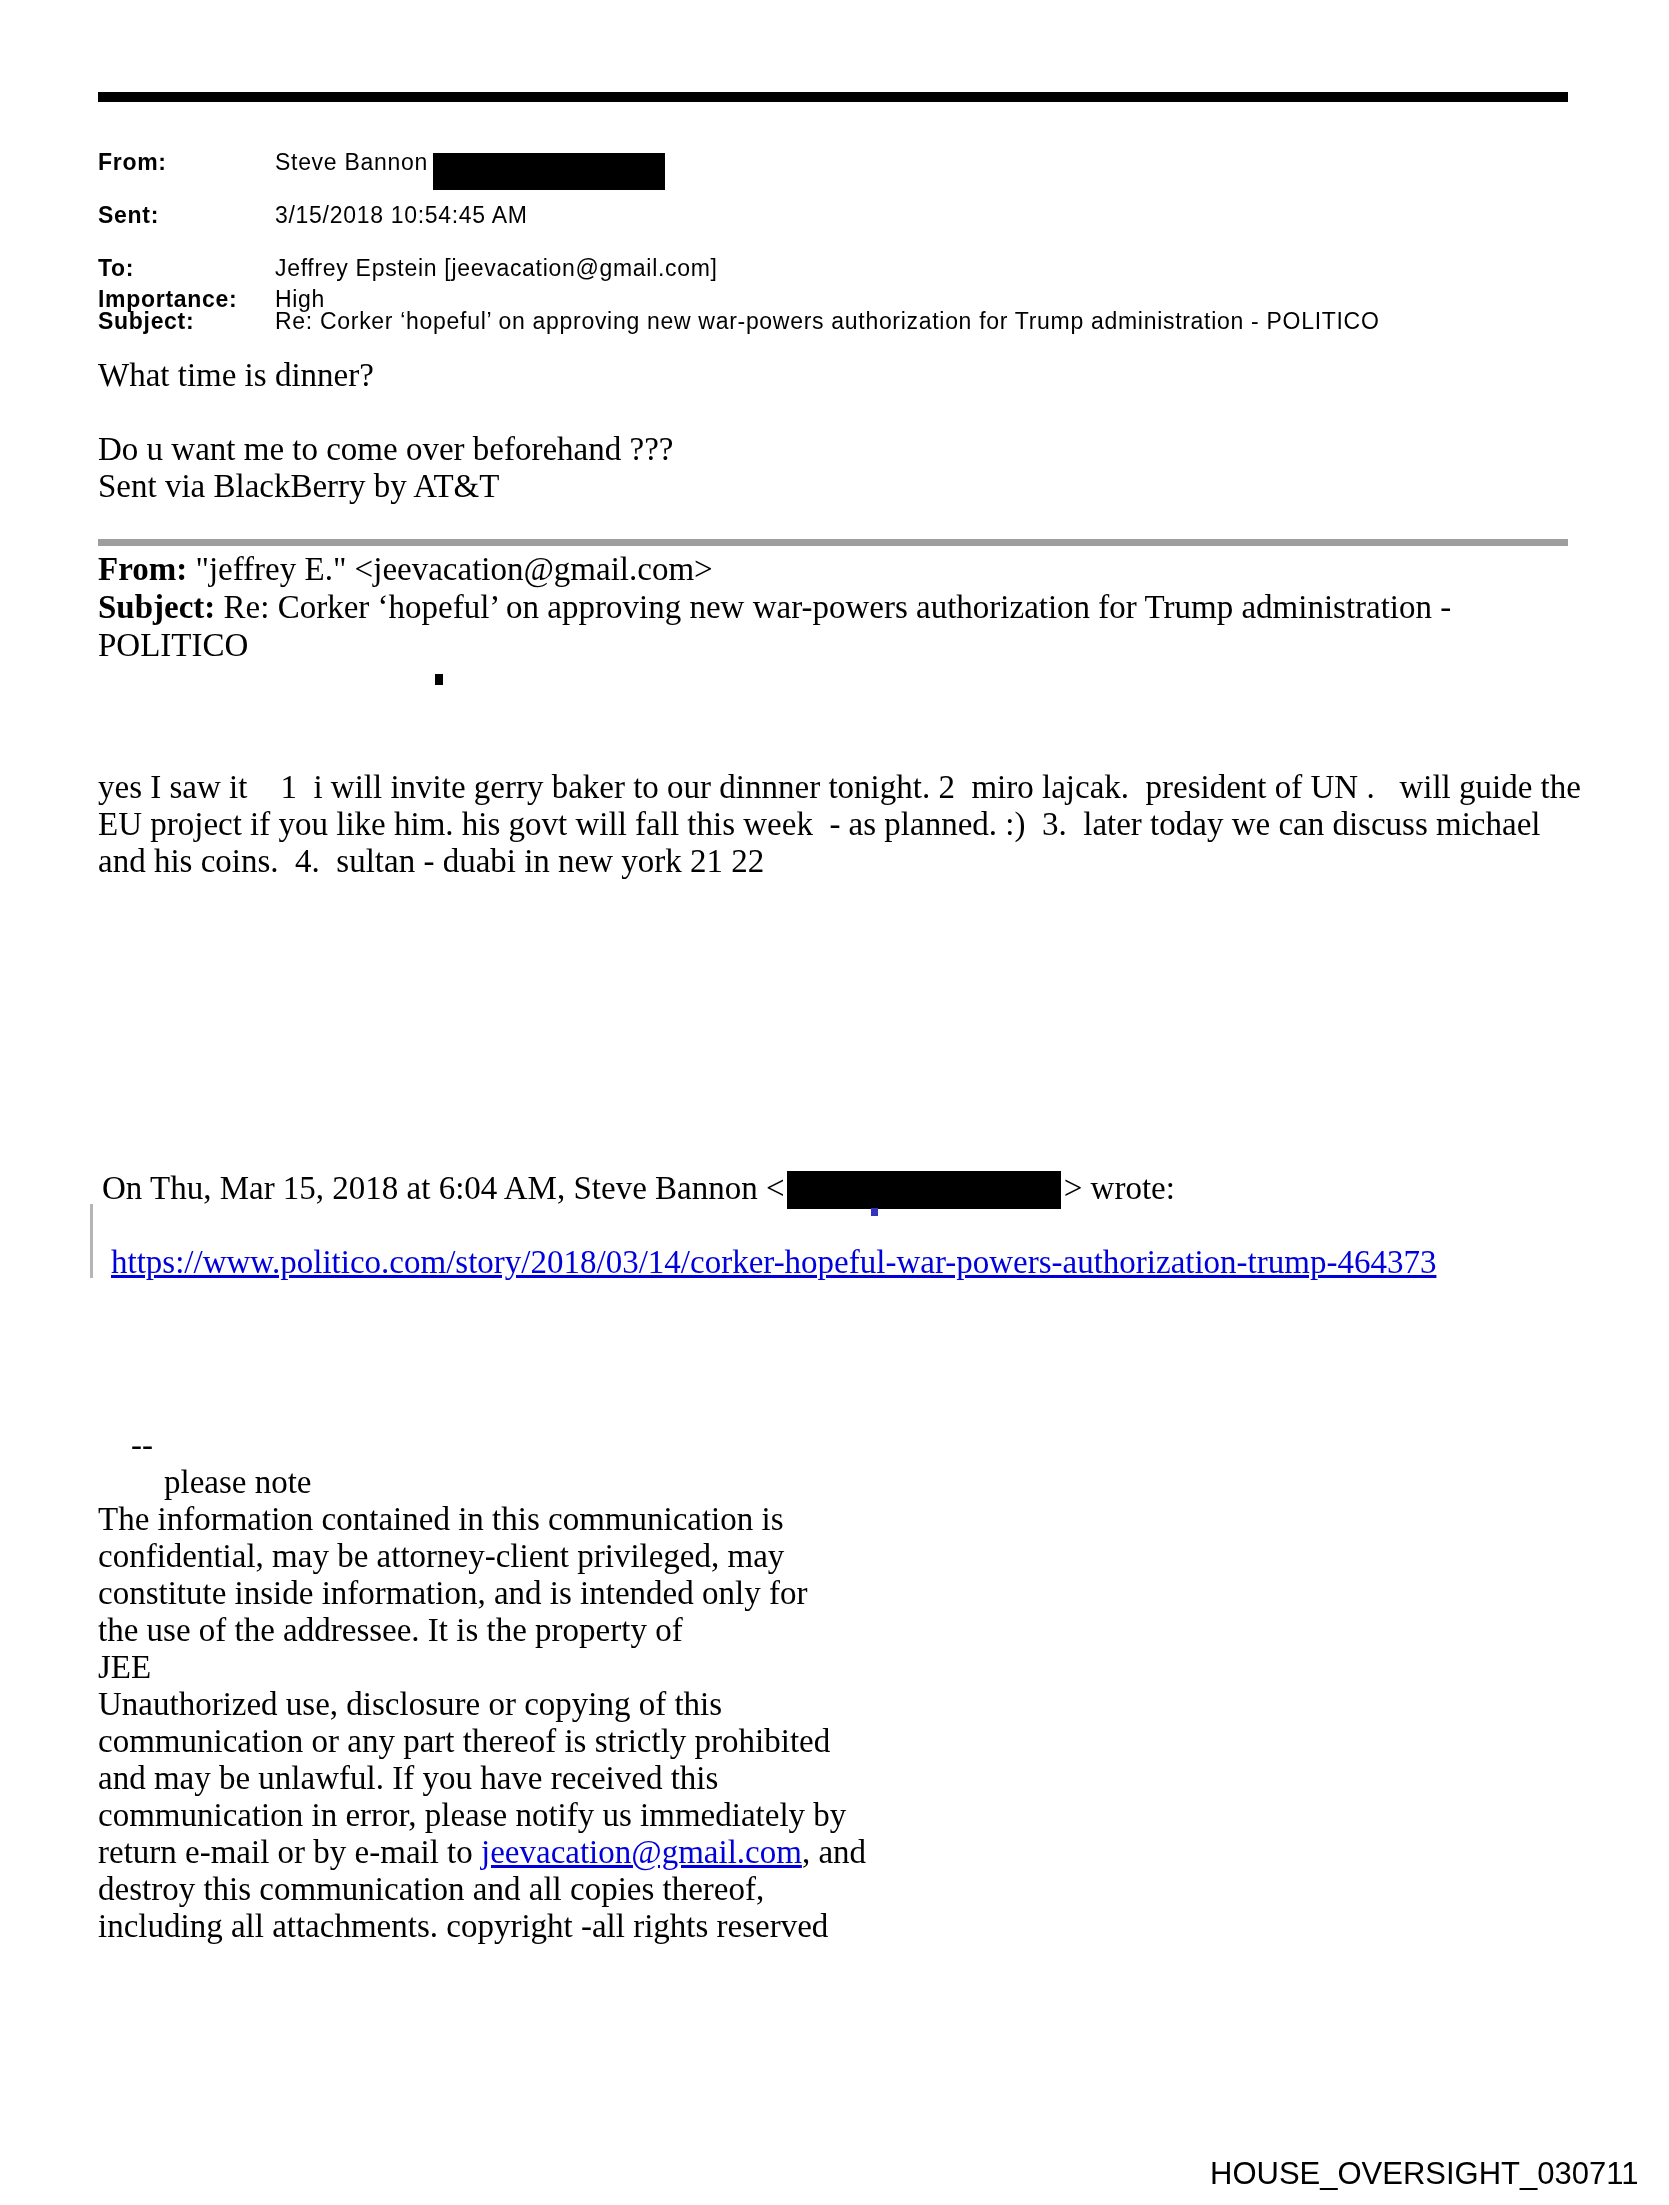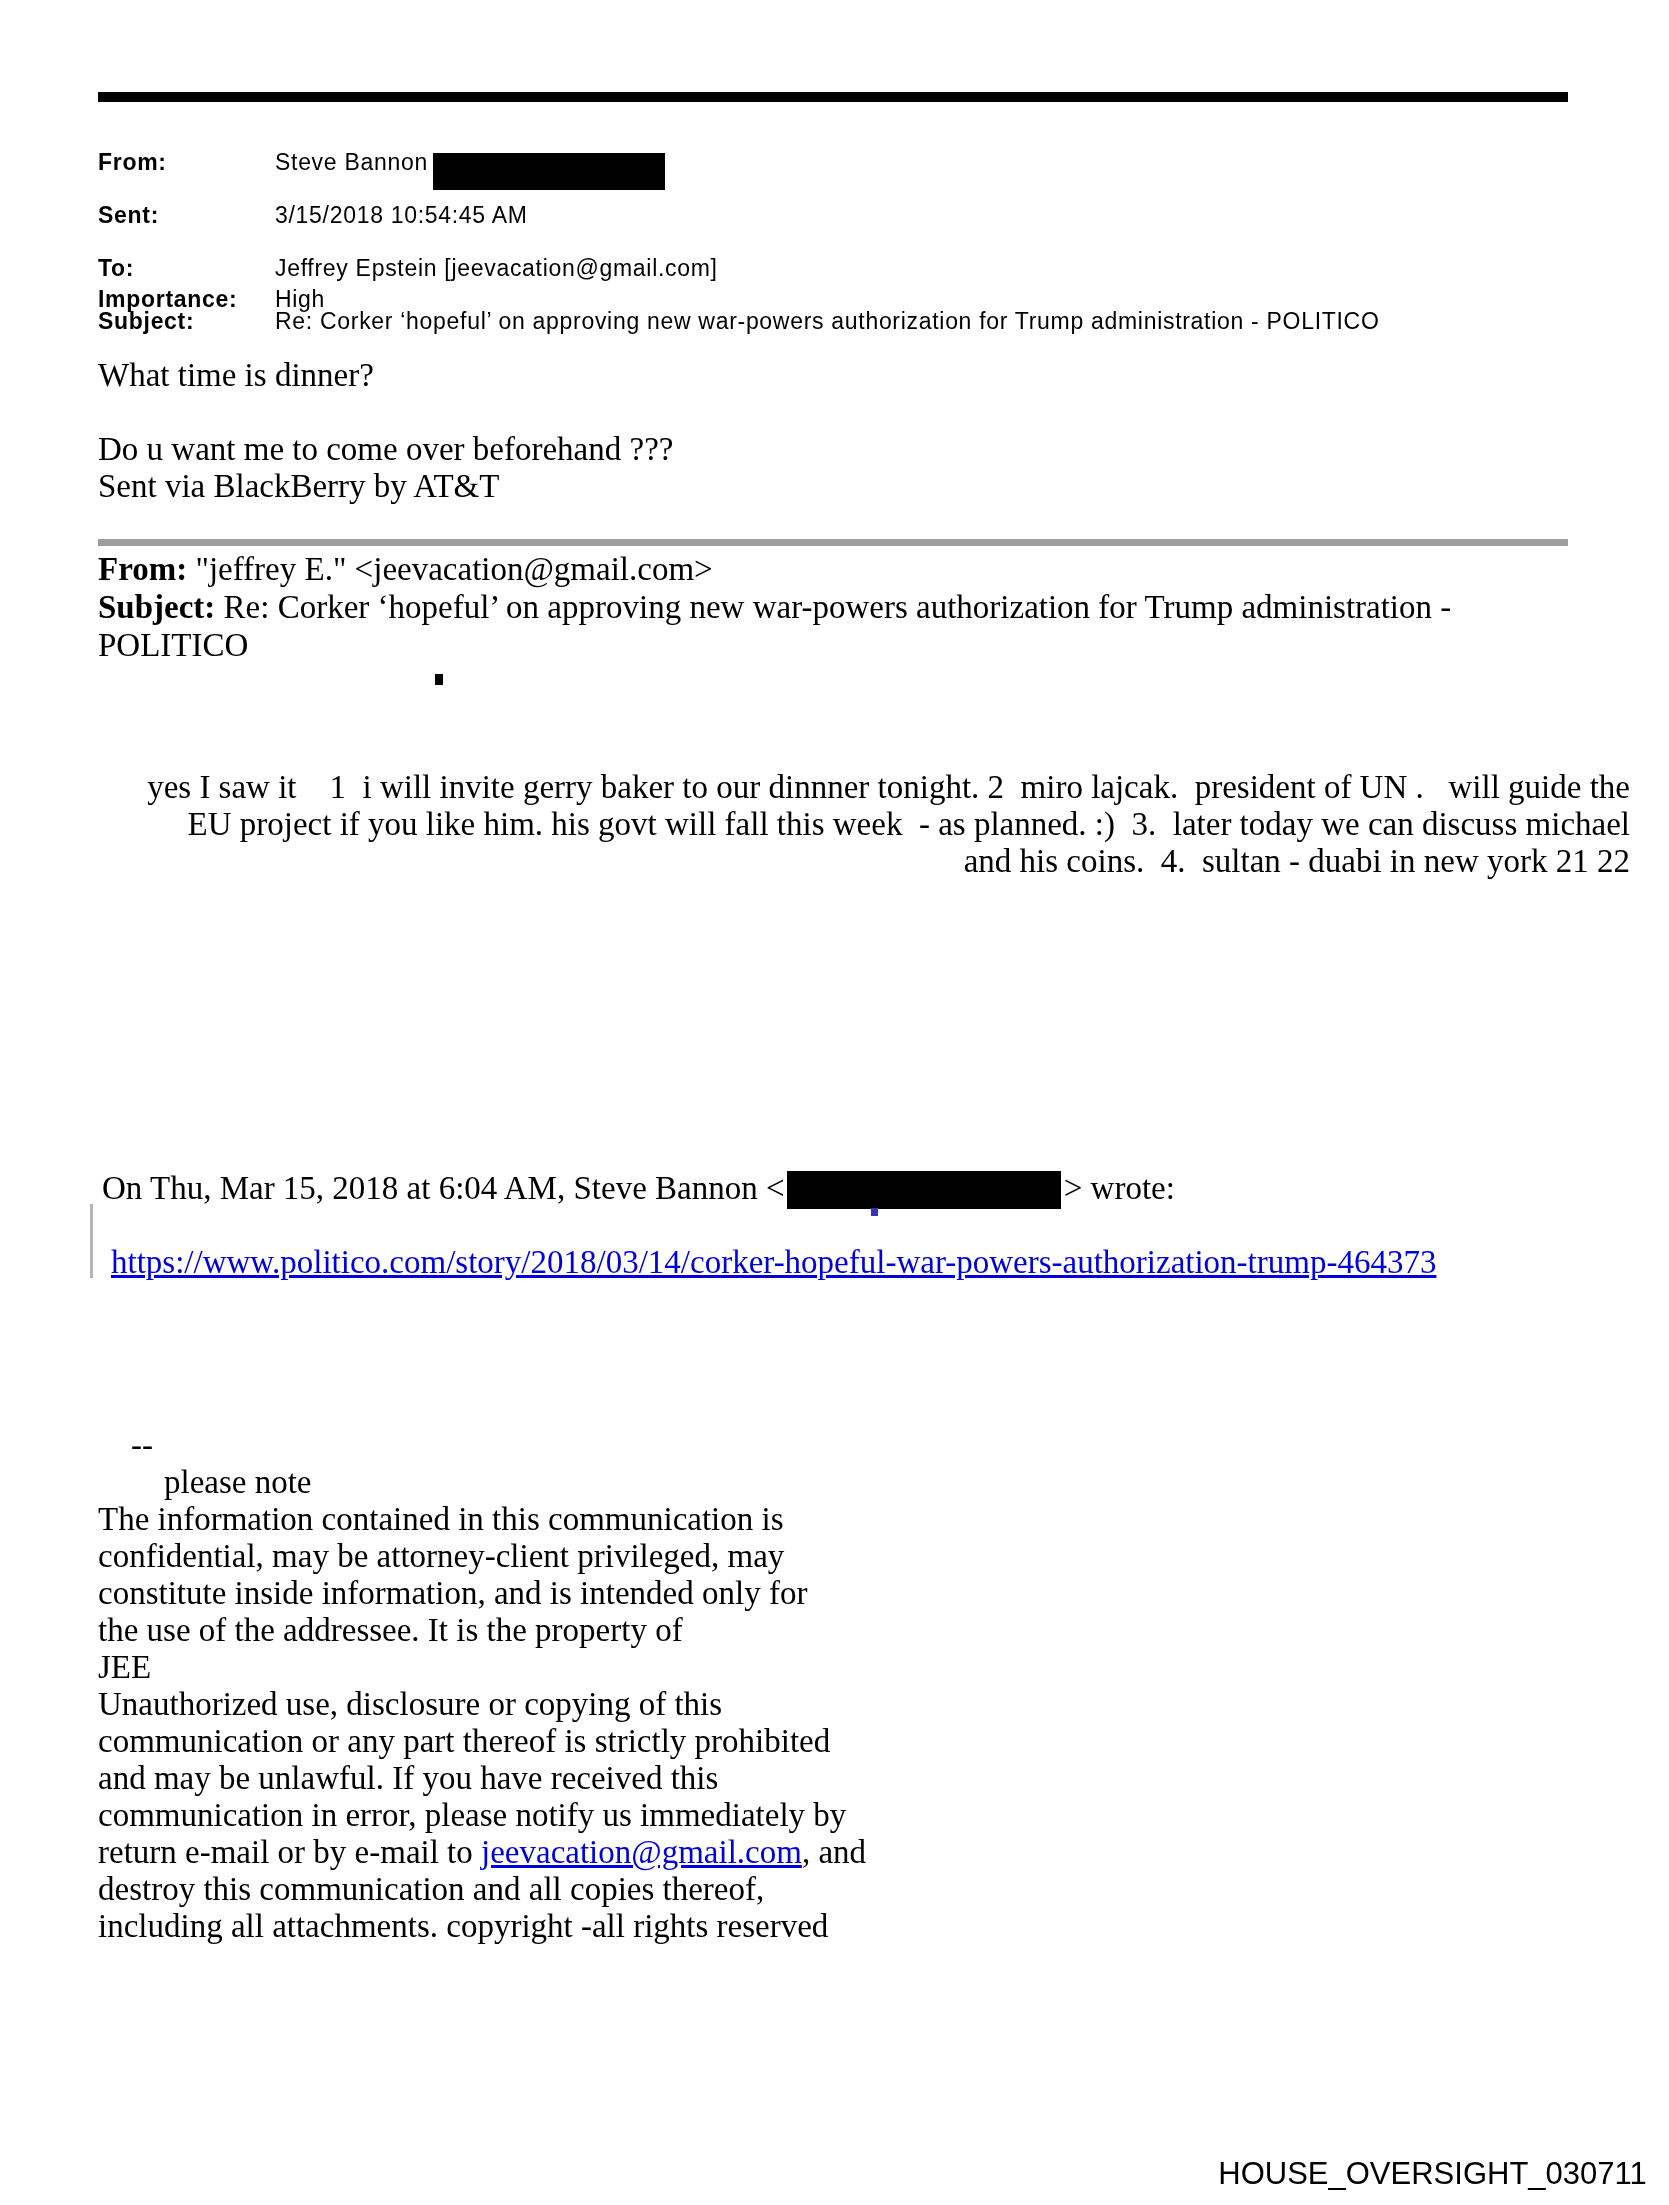--- a/index.html
+++ b/index.html
@@ -37,39 +37,39 @@
   #msg-body{left:98px;top:357px;width:1532px;}
 
   
   #gray-rule{left:98px;top:539px;width:1470px;height:6.5px;background:#9e9e9e;}
 
   
   #quoted{left:98px;top:550px;width:1564px;}
   .qline{height:38px;line-height:38px;white-space:nowrap;}
 
   
-  #reply{left:98px;top:769px;width:1532px;text-align:right;}
+  #reply{left:98px;top:769px;width:1532px;}
 
   
   #attrib{left:102px;top:1170px;white-space:nowrap;}
 
   
   #quote-bar{left:90px;top:1204px;width:3.3px;height:74px;background:#b5b5b5;}
   .link{color:#0000dd;text-decoration:underline;cursor:pointer;}
   #politico-link{left:111px;top:1244px;white-space:nowrap;}
 
   
   #disclaimer{left:98px;top:1390px;width:929px;}
 
   
   #artifact-black{left:435px;top:674px;width:7.9px;height:10.5px;background:#000;}
   #artifact-blue{left:871px;top:1208px;width:6.5px;height:7.9px;background:#3333bb;}
 
   
-  #bates{left:1210px;top:2157px;width:445px;font-size:31px;line-height:33px;text-align:center;white-space:nowrap;}
+  #bates{left:1210px;top:2157px;width:445px;font-size:31px;line-height:33px;text-align:left;white-space:nowrap;}
 </style>
 </head>
 <body>
 
 <div id="page">
 
   <div id="top-bar" class="abs"></div>
 
   <div id="hdr" class="abs sans">
     <div class="hrow">

